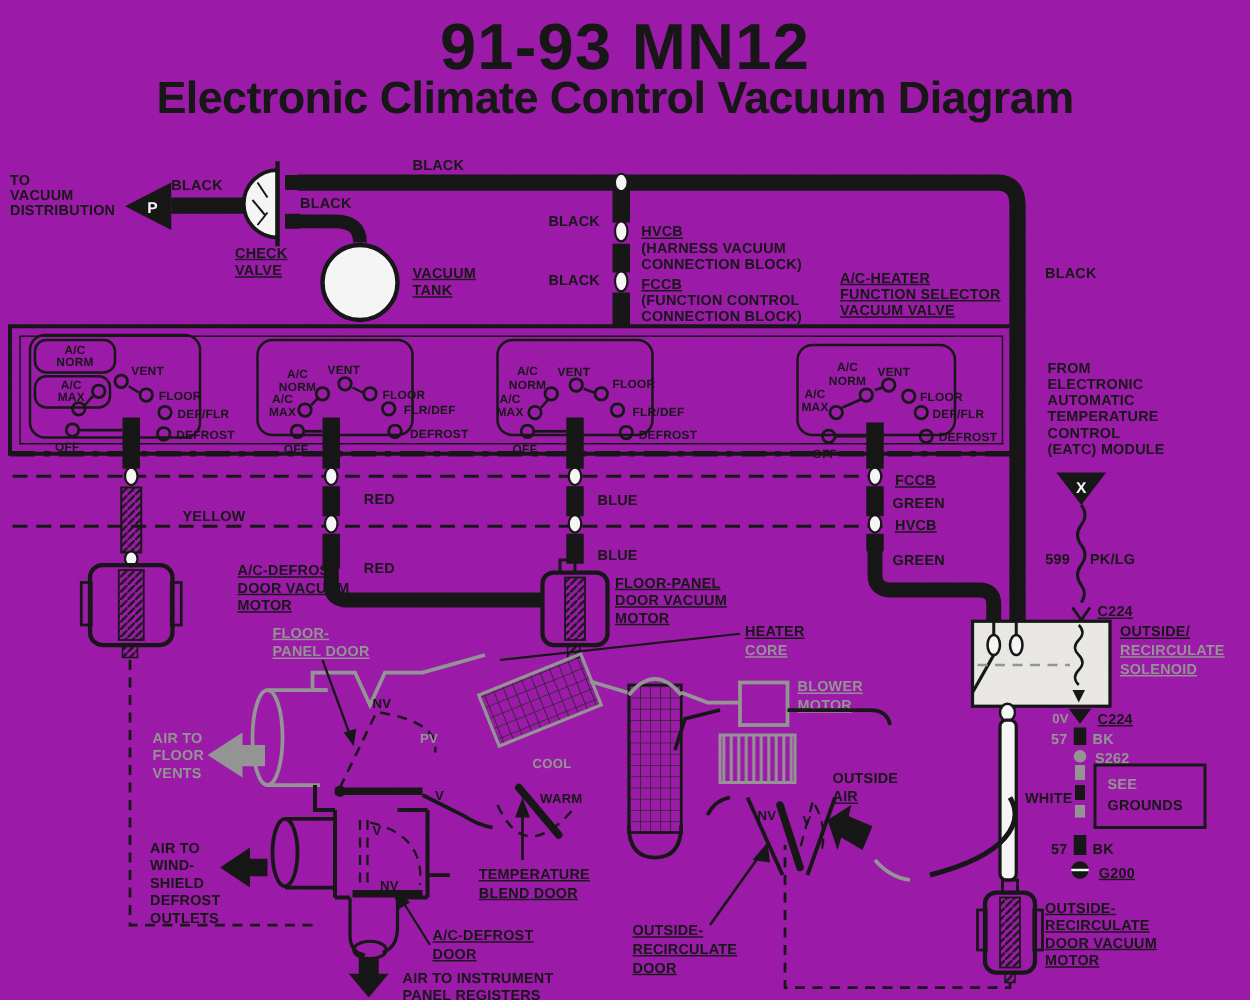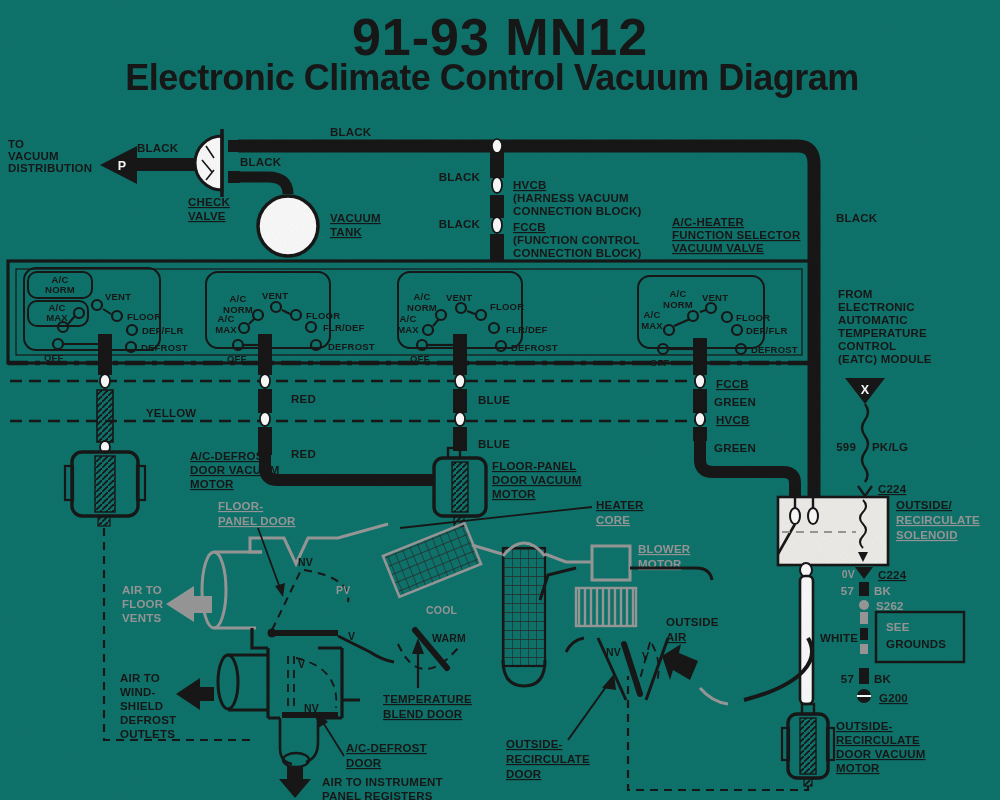--- a/index.html
+++ b/index.html
@@ -1,16 +1,16 @@
 <!DOCTYPE html>
 <html><head>
 <meta charset="utf-8">
 <style>
   html,body{margin:0;padding:0;background:#e8e8e8}
-  .wrap{width:1000px;height:800px;position:relative;background:#0f766e;overflow:hidden}
+  .wrap{width:1000px;height:800px;position:relative;background:#a21caf;overflow:hidden}
   svg{display:block}
   text{font-family:"Liberation Sans","DejaVu Sans",sans-serif;font-weight:bold;fill:#181818;font-size:11.5px;letter-spacing:.2px}
   .ttl{font-size:52px;letter-spacing:1px}
   .sub{font-size:36px;letter-spacing:-.5px}
   .s9{font-size:9.5px}
   .s10{font-size:10.5px}
   .s12{font-size:12.5px}
   .gy{fill:#9b9b9b}
   .wh{fill:#ffffff}
   .u{text-decoration:underline}

